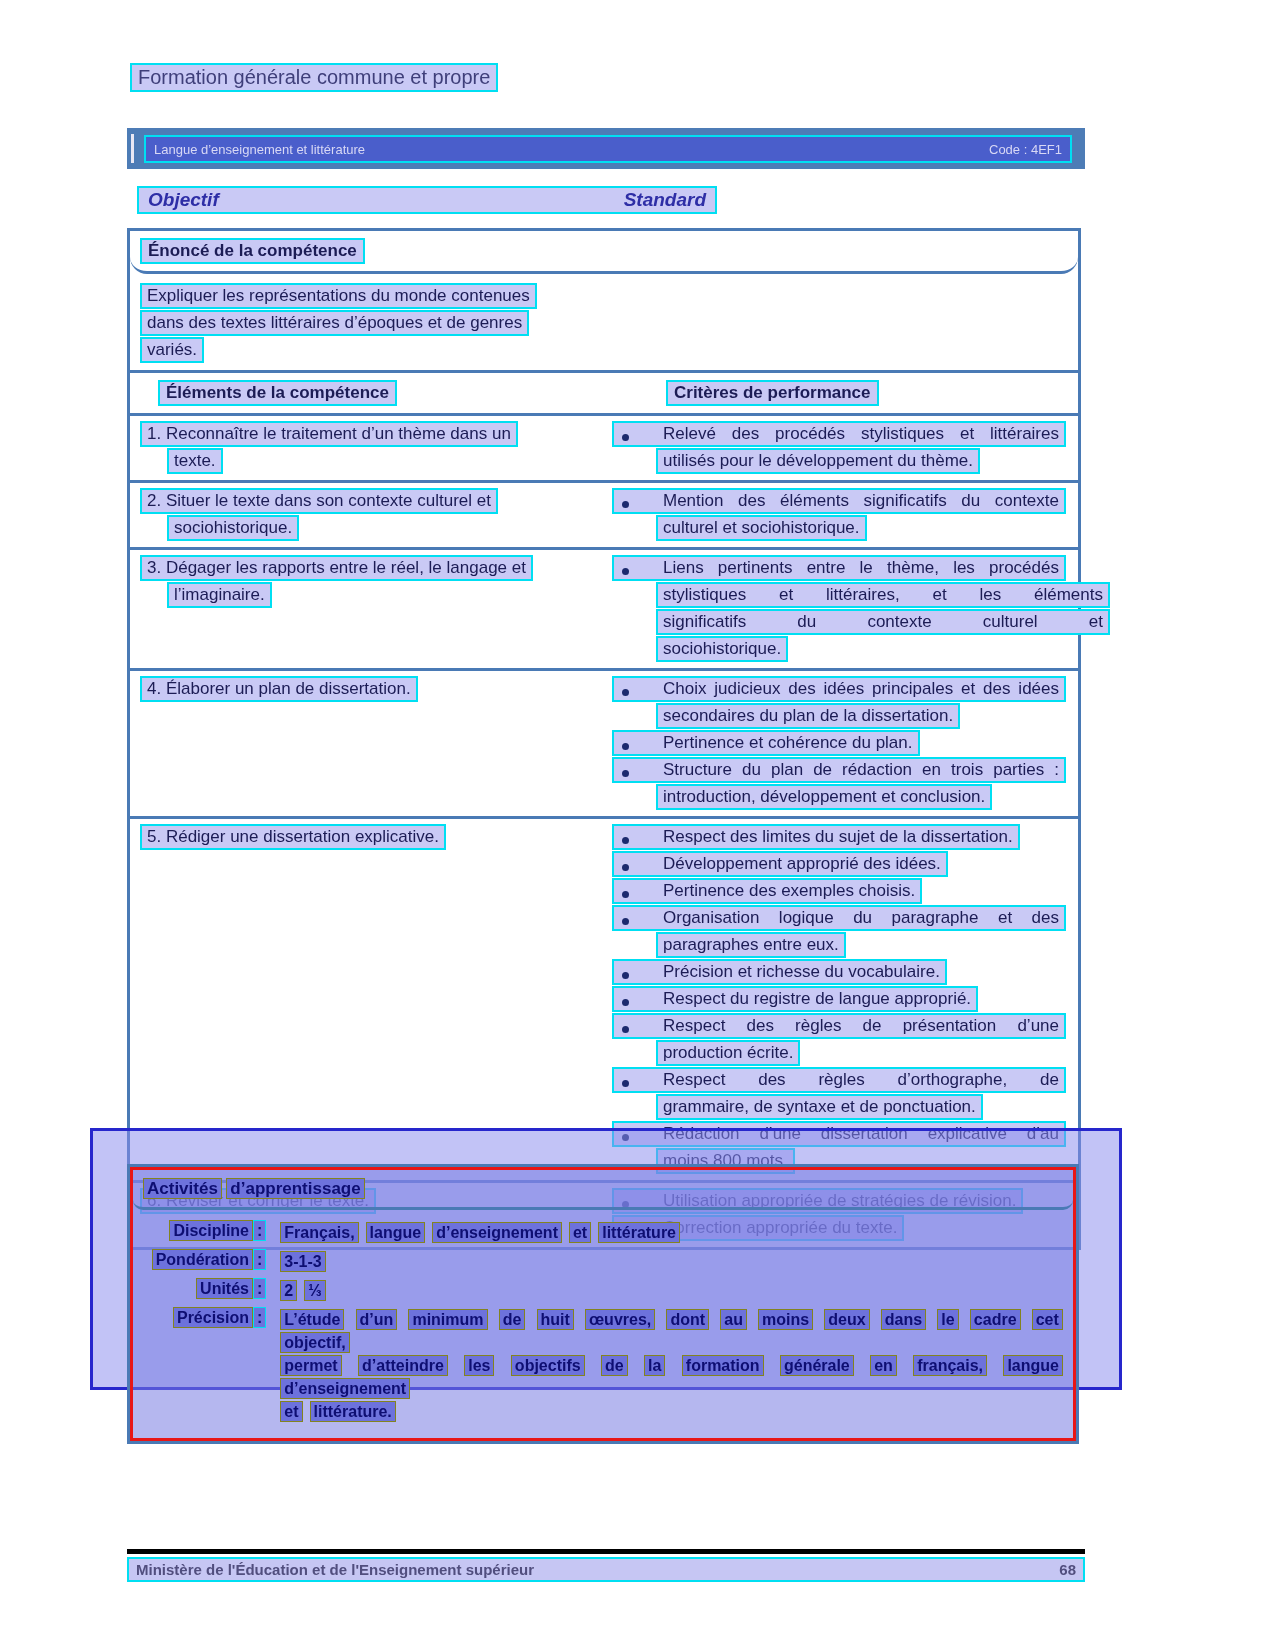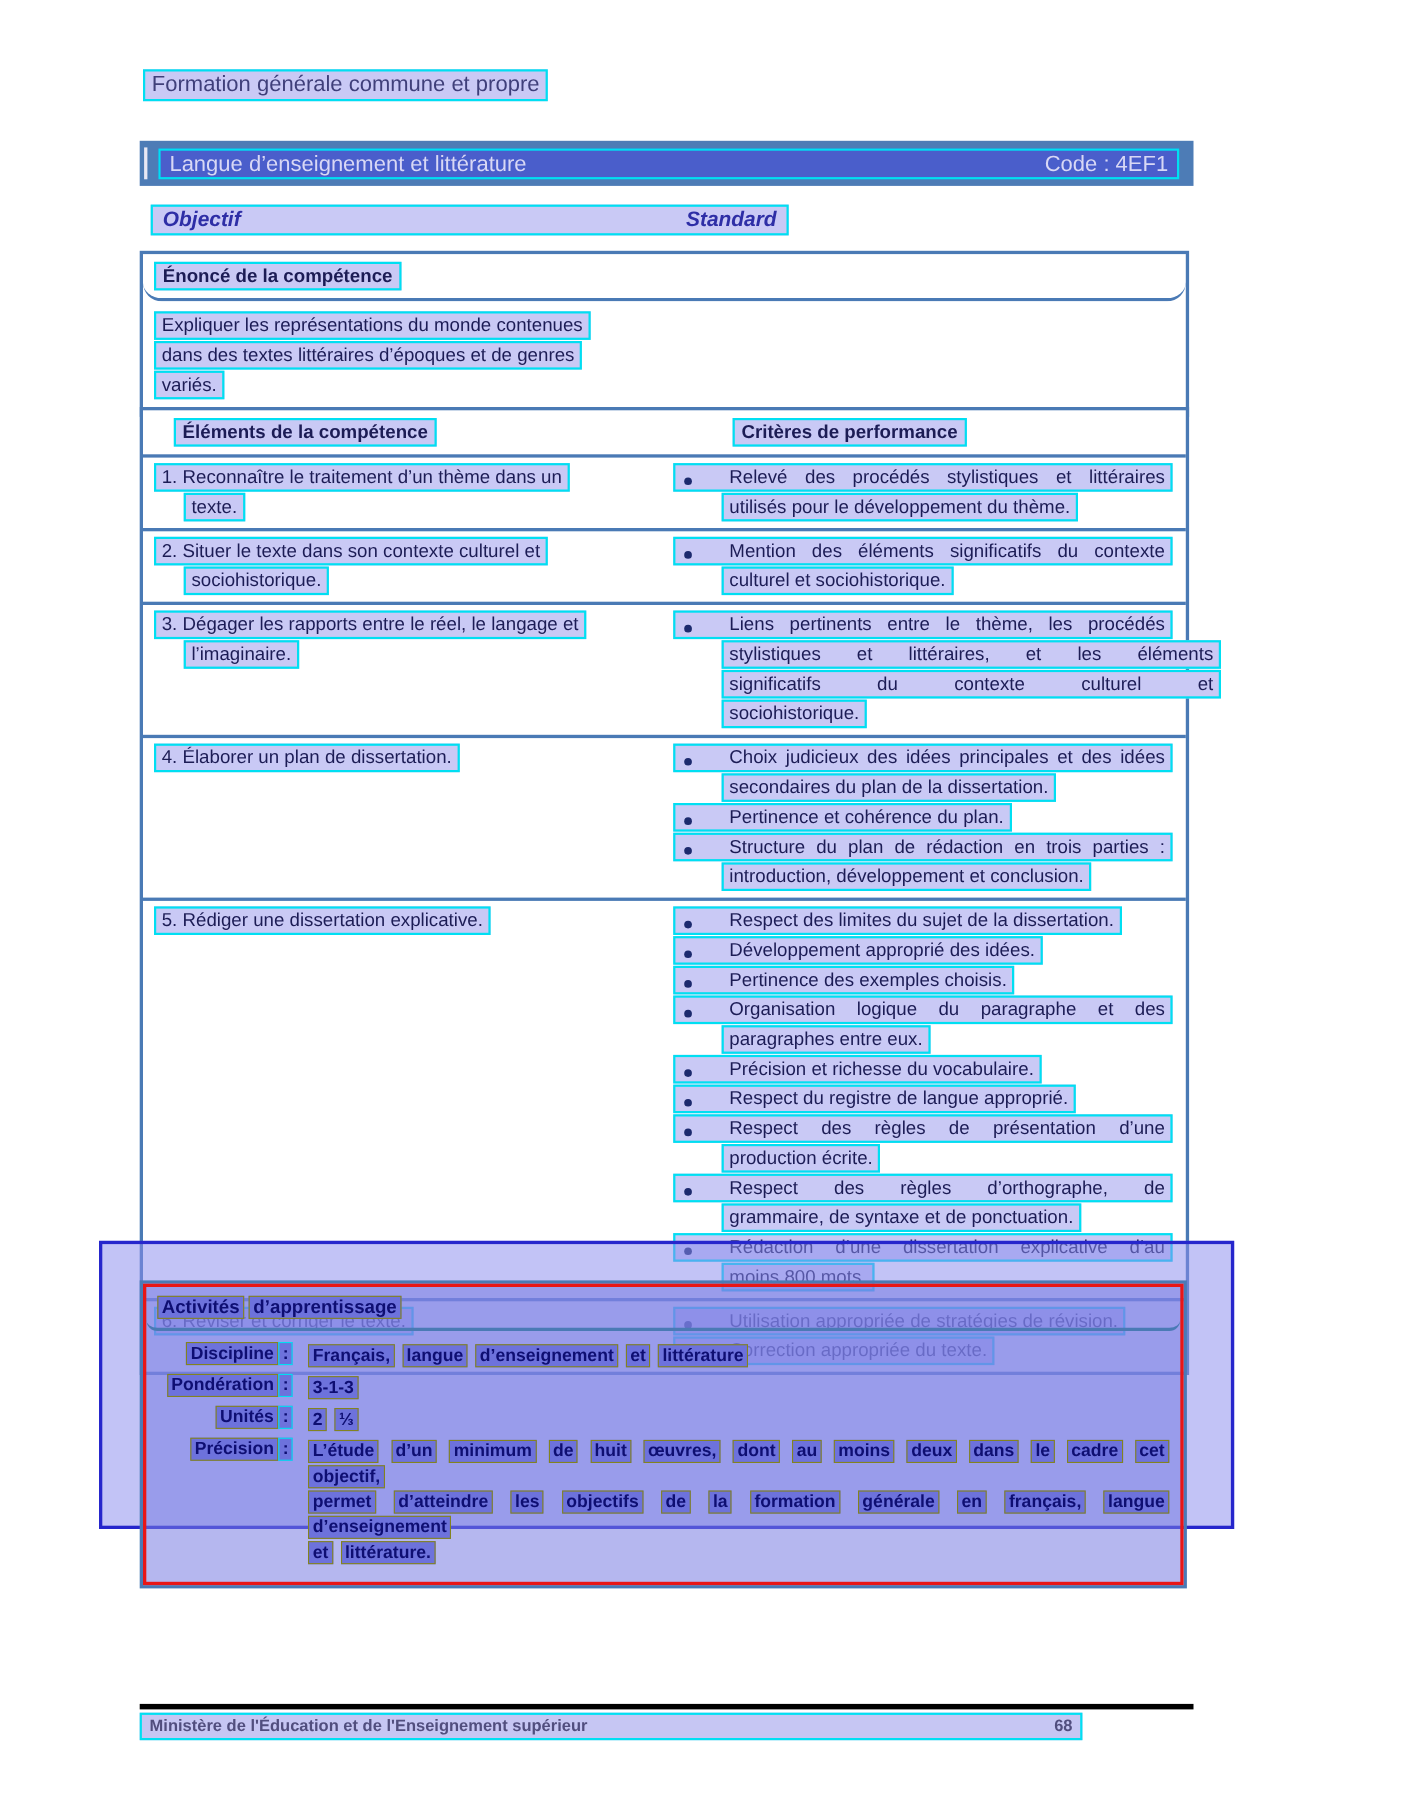--- a/index.html
+++ b/index.html
@@ -19,21 +19,21 @@
   .page{position:relative;width:1275px;height:1651px;background:#fff;overflow:hidden;}
 
   .hl{background:var(--lav);border:2px solid var(--cyan);color:var(--ink);}
 
   
   .top-label{position:absolute;left:130px;top:63px;font-size:20px;color:#3f3f7a;padding:1px 6px;font-weight:400;}
 
   
   .banner{position:absolute;left:127px;top:128px;width:958px;height:41px;background:#4d7cb6;}
   .banner-tick{position:absolute;left:4px;top:6px;width:3px;height:29px;background:#e8e8f4;}
-  .banner-strip{position:absolute;left:17px;right:13px;top:7px;height:28px;background:#4a5ecb;border:2px solid var(--cyan);display:flex;justify-content:space-between;align-items:center;color:#d8d8f5;font-size:20px;padding:0 8px;}
+  .banner-strip{position:absolute;left:17px;right:13px;top:7px;height:28px;background:#4a5ecb;border:2px solid var(--cyan);display:flex;justify-content:space-between;align-items:center;color:#d8d8f5;font-size:13px;padding:0 8px;}
 
   
   .objstd{position:absolute;left:137px;top:186px;width:580px;display:flex;justify-content:space-between;font-size:19px;font-weight:bold;font-style:italic;color:#2e2ea6;background:var(--lav);border:2px solid var(--cyan);padding:1px 9px;}
 
   
   .enonce{position:absolute;left:127px;top:228px;width:954px;border:3px solid var(--steel);background:#fff;}
   .enonce-head{padding:7px 10px;border-bottom:3px solid var(--steel);border-radius:17px;}
   .enonce-body{padding:8px 10px 12px 10px;}
   .head-text{display:inline-block;font-weight:bold;font-size:17px;padding:1px 6px;}
 
@@ -64,21 +64,21 @@
   .hw{font-size:17px;}
   .colon{border-color:var(--cyan);}
   .act-row{display:flex;align-items:flex-start;margin:4px 0;text-align:right;}
   .act-lab{width:110px;flex:none;}
   .act-val{flex:1;margin-left:14px;}
   .wline{display:flex;flex-wrap:wrap;gap:2px 7px;margin:2px 0;}
   .wline.full{justify-content:space-between;}
 
   
   .footer-rule{position:absolute;left:127px;top:1549px;width:958px;height:5px;background:#000;}
-  .footer-bar{position:absolute;left:127px;top:1557px;width:857px;display:flex;justify-content:space-between;align-items:center;background:#c6c6f3;border:2px solid var(--cyan);padding:2px 7px;font-size:15px;font-weight:bold;color:#514e7e;}
+  .footer-bar{position:absolute;left:127px;top:1557px;width:958px;display:flex;justify-content:space-between;align-items:center;background:#c6c6f3;border:2px solid var(--cyan);padding:2px 7px;font-size:15px;font-weight:bold;color:#514e7e;}
 </style>
 </head>
 <body>
 
 <div class="page">
 
   <div class="top-label hl">Formation générale commune et propre</div>
 
   <div class="banner">
     <div class="banner-tick"></div>

